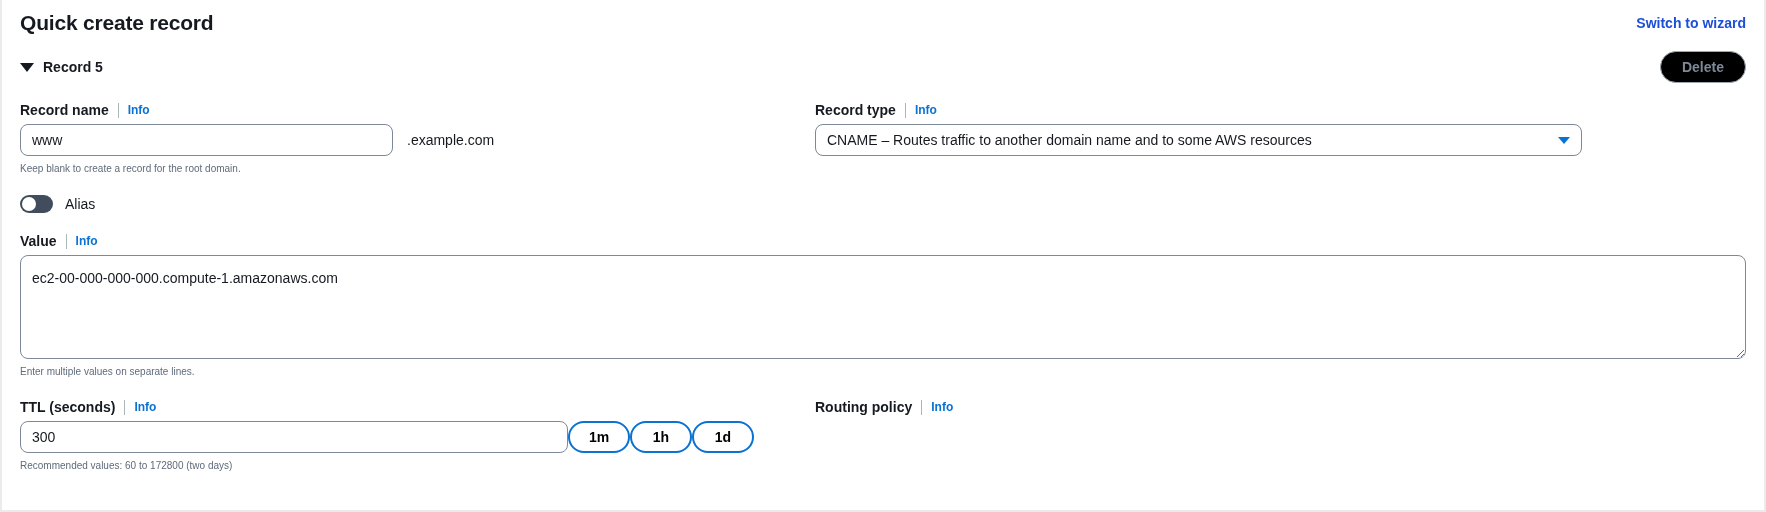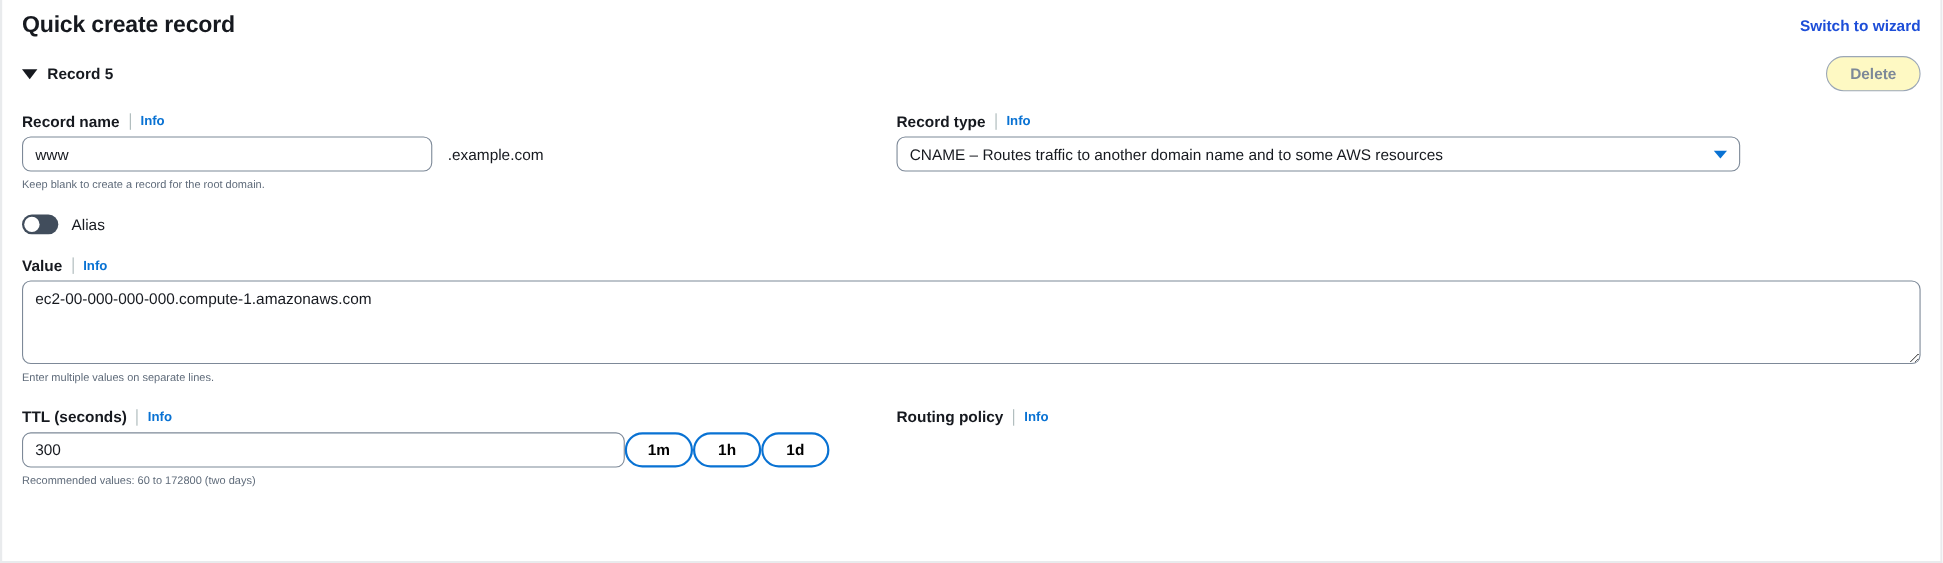--- a/index.html
+++ b/index.html
@@ -79,21 +79,21 @@
   .record-label {
     font-size: 14px;
     font-weight: 700;
     color: #16191f;
   }
   .btn-delete {
     font-family: inherit;
     font-size: 14px;
     font-weight: 700;
     color: #7d8998;
-    background: #fef9c3;
+    background: #000000;
     border: 1px solid #9ba7b6;
     border-radius: 17px;
     padding: 5px 21px;
     cursor: pointer;
     line-height: 20px;
   }
 
   
   .cols {
     display: flex;
@@ -137,21 +137,21 @@
     margin-top: 4px;
   }
 
   input.txt, textarea.txt {
     font-family: inherit;
     font-size: 14px;
     color: #16191f;
     background: #ffffff;
     border: 1px solid #7d8998;
     border-radius: 8px;
-    padding: 5px 11px;
+    padding: 12px 11px;
     box-sizing: border-box;
     outline: none;
     line-height: 20px;
   }
   textarea.txt {
     resize: vertical;
   }
 
   .select-box {
     position: relative;
@@ -226,21 +226,21 @@
   .alias-label {
     font-size: 14px;
     color: #16191f;
     line-height: 20px;
   }
 
   
   .value-block { margin-top: 17px; }
   .value-area {
     width: 100%;
-    height: 76px;
+    height: 104px;
     display: block;
   }
 
   
   .ttl-block { margin-top: 16px; }
   .ttl-row {
     display: flex;
     align-items: center;
   }
   .ttl-input { width: 548px; height: 32px; }

